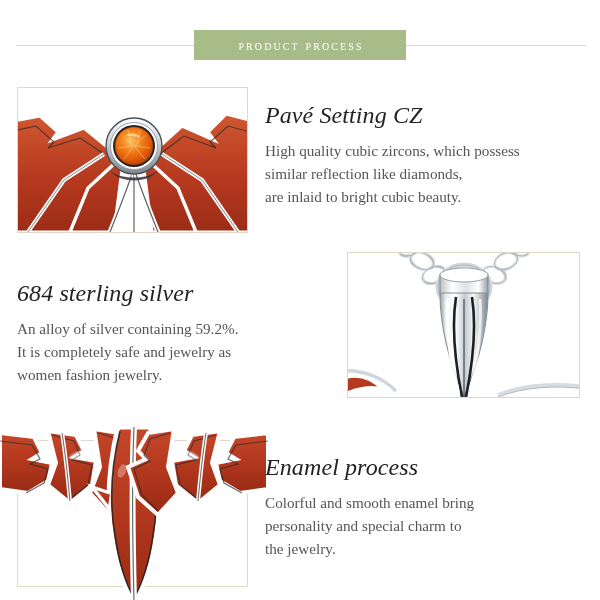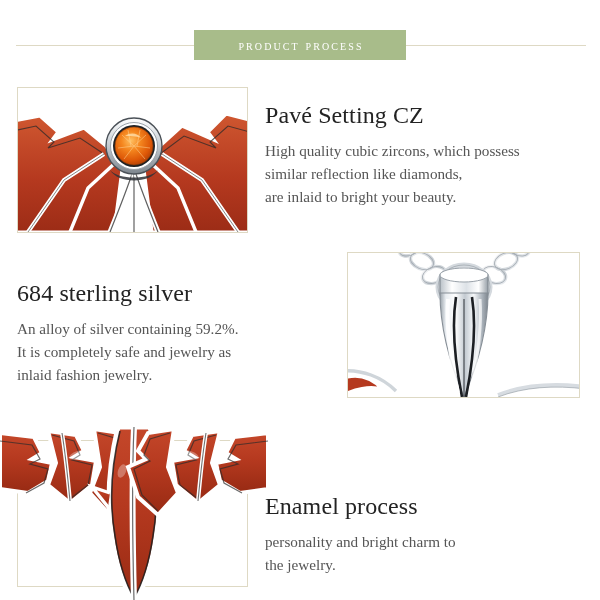--- a/index.html
+++ b/index.html
@@ -75,29 +75,30 @@
   }
 
   #panel-cz     { left: 17px;  top: 87px;  width: 229px; height: 144px; }
   #panel-silver { left: 347px; top: 252px; width: 231px; height: 144px; }
   #panel-enamel { left: 17px;  top: 440px; width: 229px; height: 145px; }
 
   
   .textblock { position: absolute; }
   #text-cz     { left: 265px; top: 100px; width: 320px; }
   #text-silver { left: 17px;  top: 278px; width: 310px; }
-  #text-enamel { left: 265px; top: 452px; width: 320px; margin-top: 39px; }
+  #text-enamel { left: 265px; top: 452px; width: 320px; }
 
   .block-title {
     color: #232323;
     font-size: 24px;
     line-height: 1.25;
     margin: 0 0 9px 0;
     font-weight: normal;
     letter-spacing: 0.1px;
+    font-style: italic;
   }
   .block-body {
     color: #555555;
     font-size: 15.2px;
     line-height: 1.52;
     margin: 0;
   }
   .block-body span { display: block; }
 
   
@@ -181,21 +182,21 @@
       <circle cx="116" cy="58" r="19" fill="none" stroke="#8a3a06" stroke-width="1" opacity="0.6"></circle>
     </svg>
   </div>
 </div>
 
 <div class="textblock" id="text-cz">
   <h2 class="block-title">Pavé Setting CZ</h2>
   <p class="block-body">
     <span>High quality cubic zircons, which possess</span>
     <span>similar reflection like diamonds,</span>
-    <span>are inlaid to bright your beauty.</span>
+    <span>are inlaid to bright cubic beauty.</span>
   </p>
 </div>
 
 <div class="panel" id="panel-silver">
   <div class="panel-inner">
     <svg class="art" viewBox="0 0 231 144" preserveAspectRatio="xMidYMid slice">
       <defs>
         <linearGradient id="bailG" x1="0" y1="0" x2="1" y2="0">
           <stop offset="0%" stop-color="#9aa3ab"></stop>
           <stop offset="12%" stop-color="#e9edf1"></stop>
@@ -265,21 +266,21 @@
       <path d="M150,144 C176,134 206,132 238,136" fill="none" stroke="#9aa2aa" stroke-width="1" opacity="0.7"></path>
     </svg>
   </div>
 </div>
 
 <div class="textblock" id="text-silver">
   <h2 class="block-title">684 sterling silver</h2>
   <p class="block-body">
     <span>An alloy of silver containing 59.2%.</span>
     <span>It is completely safe and jewelry as</span>
-    <span>inlaid fashion jewelry.</span>
+    <span>women fashion jewelry.</span>
   </p>
 </div>
 
 <div class="panel" id="panel-enamel">
   <div class="panel-overflow">
     <svg class="art" viewBox="0 0 229 145" preserveAspectRatio="xMidYMid slice" style="overflow:visible">
       <defs>
         <linearGradient id="enamelB" x1="0" y1="0" x2="0" y2="1">
           <stop offset="0%" stop-color="#c4472a"></stop>
           <stop offset="45%" stop-color="#b5391f"></stop>
@@ -346,16 +347,17 @@
         <ellipse cx="104" cy="30" rx="7" ry="4" transform="rotate(-70 104 30)"></ellipse>
         <ellipse cx="172" cy="14" rx="9" ry="4" transform="rotate(18 172 14)"></ellipse>
       </g>
     </svg>
   </div>
 </div>
 
 <div class="textblock" id="text-enamel">
   <h2 class="block-title">Enamel process</h2>
   <p class="block-body">
-    <span>personality and bright charm to</span>
+    <span>Colorful and smooth enamel bring</span>
+    <span>personality and special charm to</span>
     <span>the jewelry.</span>
   </p>
 </div>
 
 </body></html>

